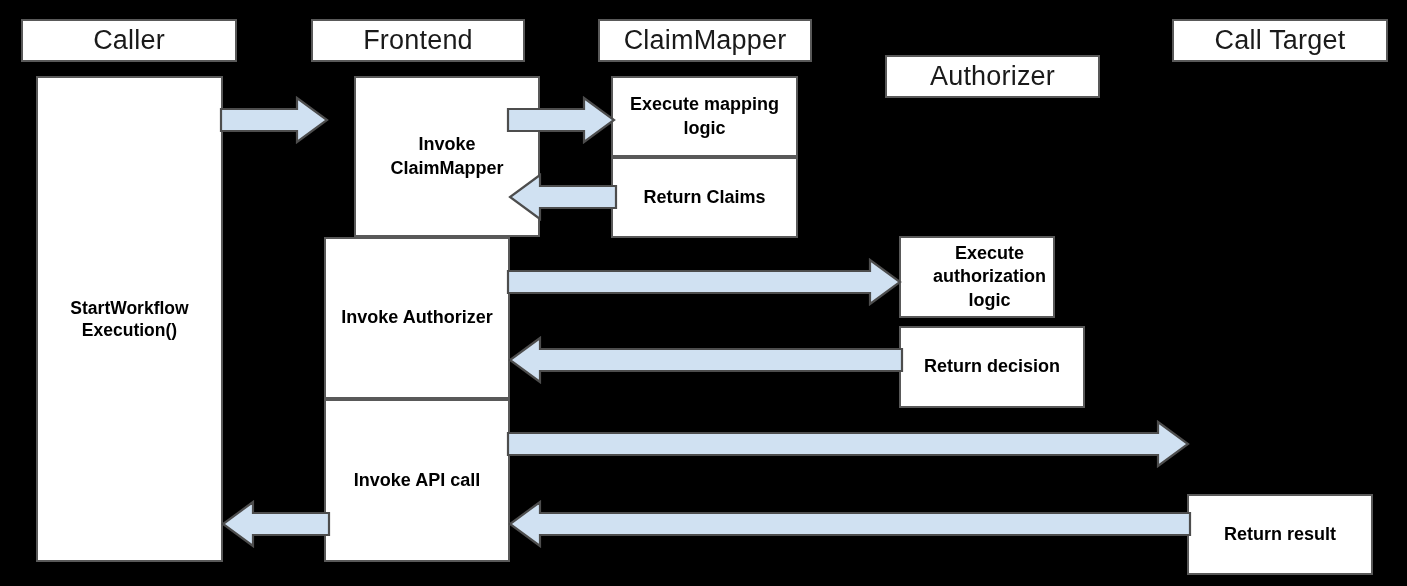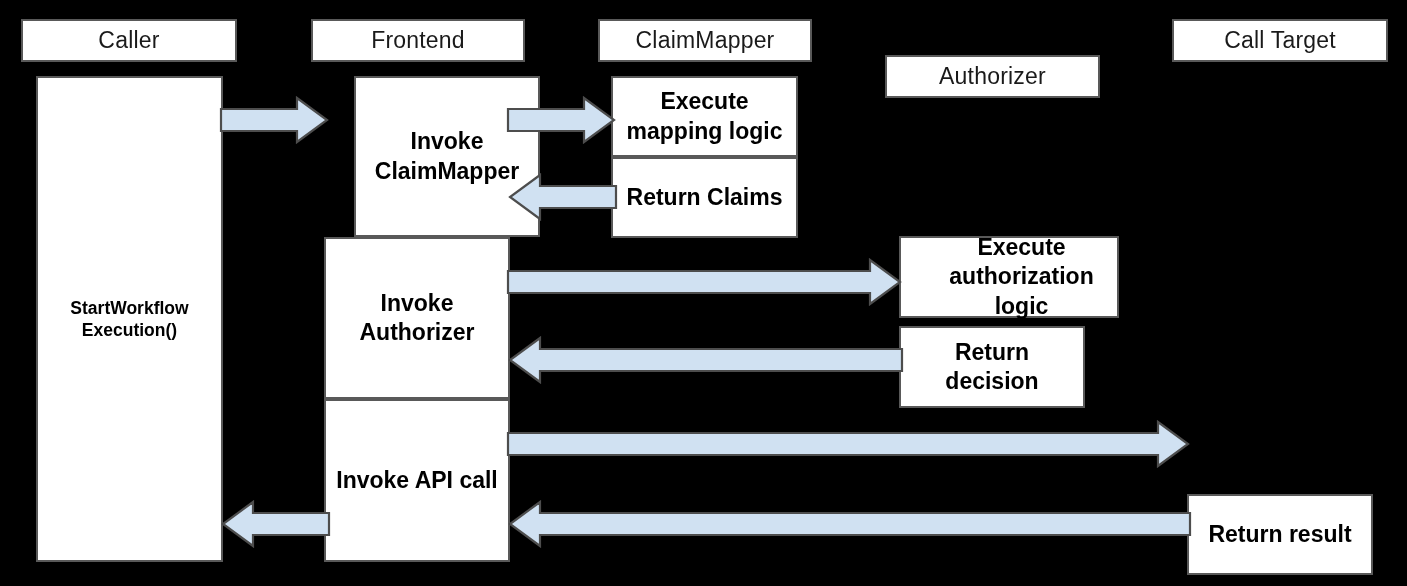--- a/index.html
+++ b/index.html
@@ -17,35 +17,35 @@
   }
   .lane-header {
     position: absolute;
     background: #ffffff;
     border: 2px solid #595959;
     box-sizing: border-box;
     display: flex;
     align-items: center;
     justify-content: center;
     color: #1a1a1a;
-    font-size: 23px;
+    font-size: 27px;
     font-weight: 400;
     letter-spacing: 0.2px;
   }
   .node {
     position: absolute;
     background: #ffffff;
     border: 2px solid #595959;
     box-sizing: border-box;
     display: flex;
     align-items: center;
     justify-content: center;
     text-align: center;
     color: #000000;
-    font-size: 23px;
+    font-size: 18px;
     font-weight: bold;
     line-height: 1.28;
     padding: 4px 8px;
   }
   .node.tall { font-size: 17.5px; }
   .arrow-svg {
     position: absolute;
     overflow: visible;
   }
   .arrow-shape {
@@ -97,21 +97,21 @@
   </div>
 
   <div class="node" style="left:611px; top:76px;  width:187px; height:81px;">
     <span>Execute mapping logic</span>
   </div>
 
   <div class="node" style="left:611px; top:157px; width:187px; height:81px;">
     <span>Return Claims</span>
   </div>
 
-  <div class="node" style="left:899px; top:236px; width:220px; height:82px;padding-left:33px;">
+  <div class="node" style="left:899px; top:236px; width:156px; height:82px;padding-left:33px;">
     <span>Execute authorization logic</span>
   </div>
 
   <div class="node" style="left:899px; top:326px; width:186px; height:82px;align-items:center;">
     <span>Return decision</span>
   </div>
 
 
   <div class="node" style="left:1187px; top:494px; width:186px; height:81px;">
     <span>Return result</span>

